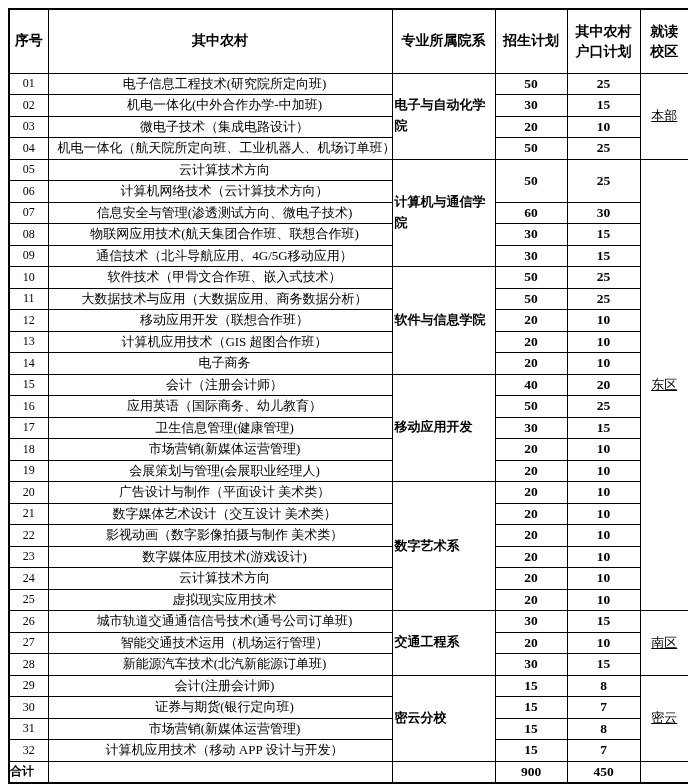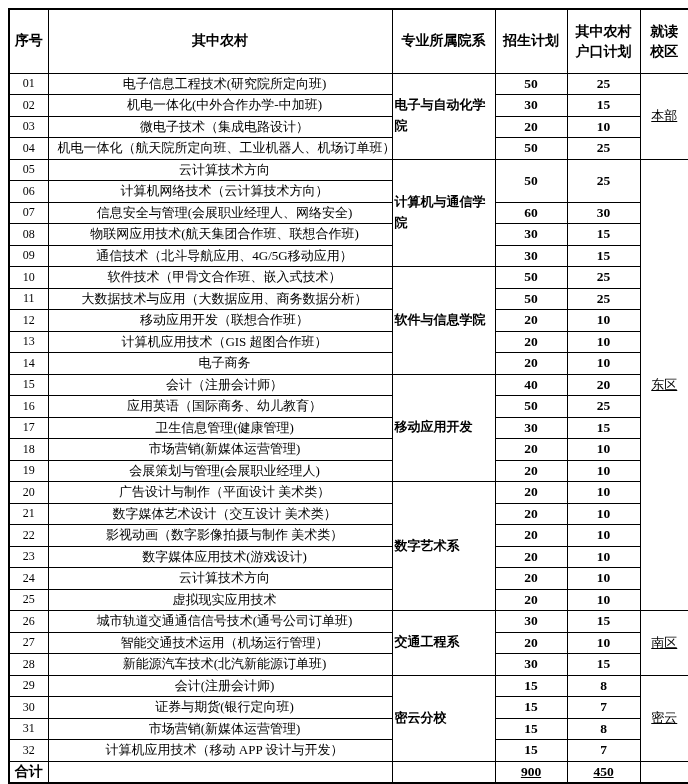--- a/index.html
+++ b/index.html
@@ -50,24 +50,24 @@
   .c-plan, .c-rural {
     text-align: center;
     font-weight: bold;
     font-size: 13.5px;
   }
   .c-campus { text-align: center; text-decoration: underline; }
   tr.total-row { height: 22px; }
   tr.total-row .t-label {
     font-family: "Liberation Sans", sans-serif;
     font-weight: bold;
-    font-size: 14px;
-    text-align: center;
-  }
-  tr.total-row .c-plan, tr.total-row .c-rural { font-weight: bold; text-decoration: underline; }
+    font-size: 12px;
+    text-align: left;
+  }
+  tr.total-row .c-plan, tr.total-row .c-rural { font-weight: bold; }
 </style>
 </head>
 <body>
 
 <div class="page">
   <table class="plan-table">
     <colgroup>
       <col style="width:39px">
       <col style="width:344px">
       <col style="width:103px">
@@ -126,21 +126,21 @@
           <td class="c-plan" rowspan="2">50</td>
           <td class="c-rural" rowspan="2">25</td>
           <td class="c-campus" rowspan="21">东区</td>
         </tr>
         <tr>
           <td class="c-no">06</td>
           <td class="c-major">计算机网络技术（云计算技术方向）</td>
         </tr>
         <tr>
           <td class="c-no">07</td>
-          <td class="c-major">信息安全与管理(会展职业经理人、网络安全)</td>
+          <td class="c-major">信息安全与管理(渗透测试方向、微电子技术)</td>
           <td class="c-plan">60</td>
           <td class="c-rural">30</td>
         </tr>
         <tr>
           <td class="c-no">08</td>
           <td class="c-major">物联网应用技术(航天集团合作班、联想合作班)</td>
           <td class="c-plan">30</td>
           <td class="c-rural">15</td>
         </tr>
         <tr>

